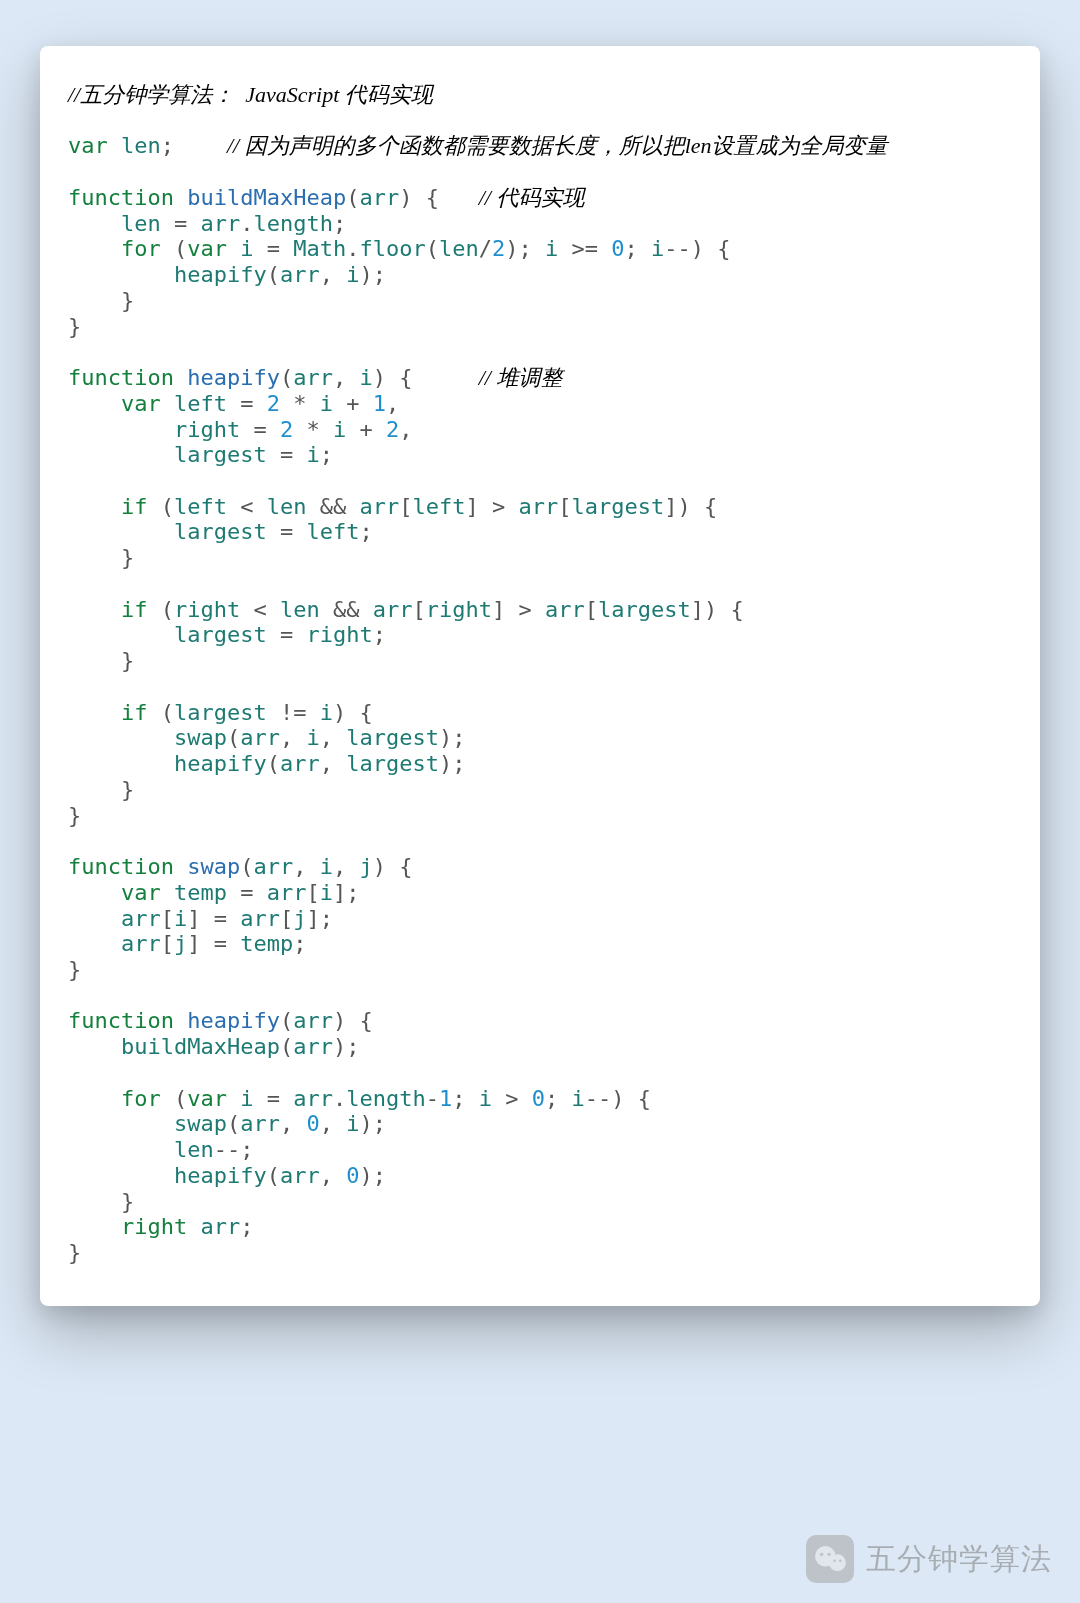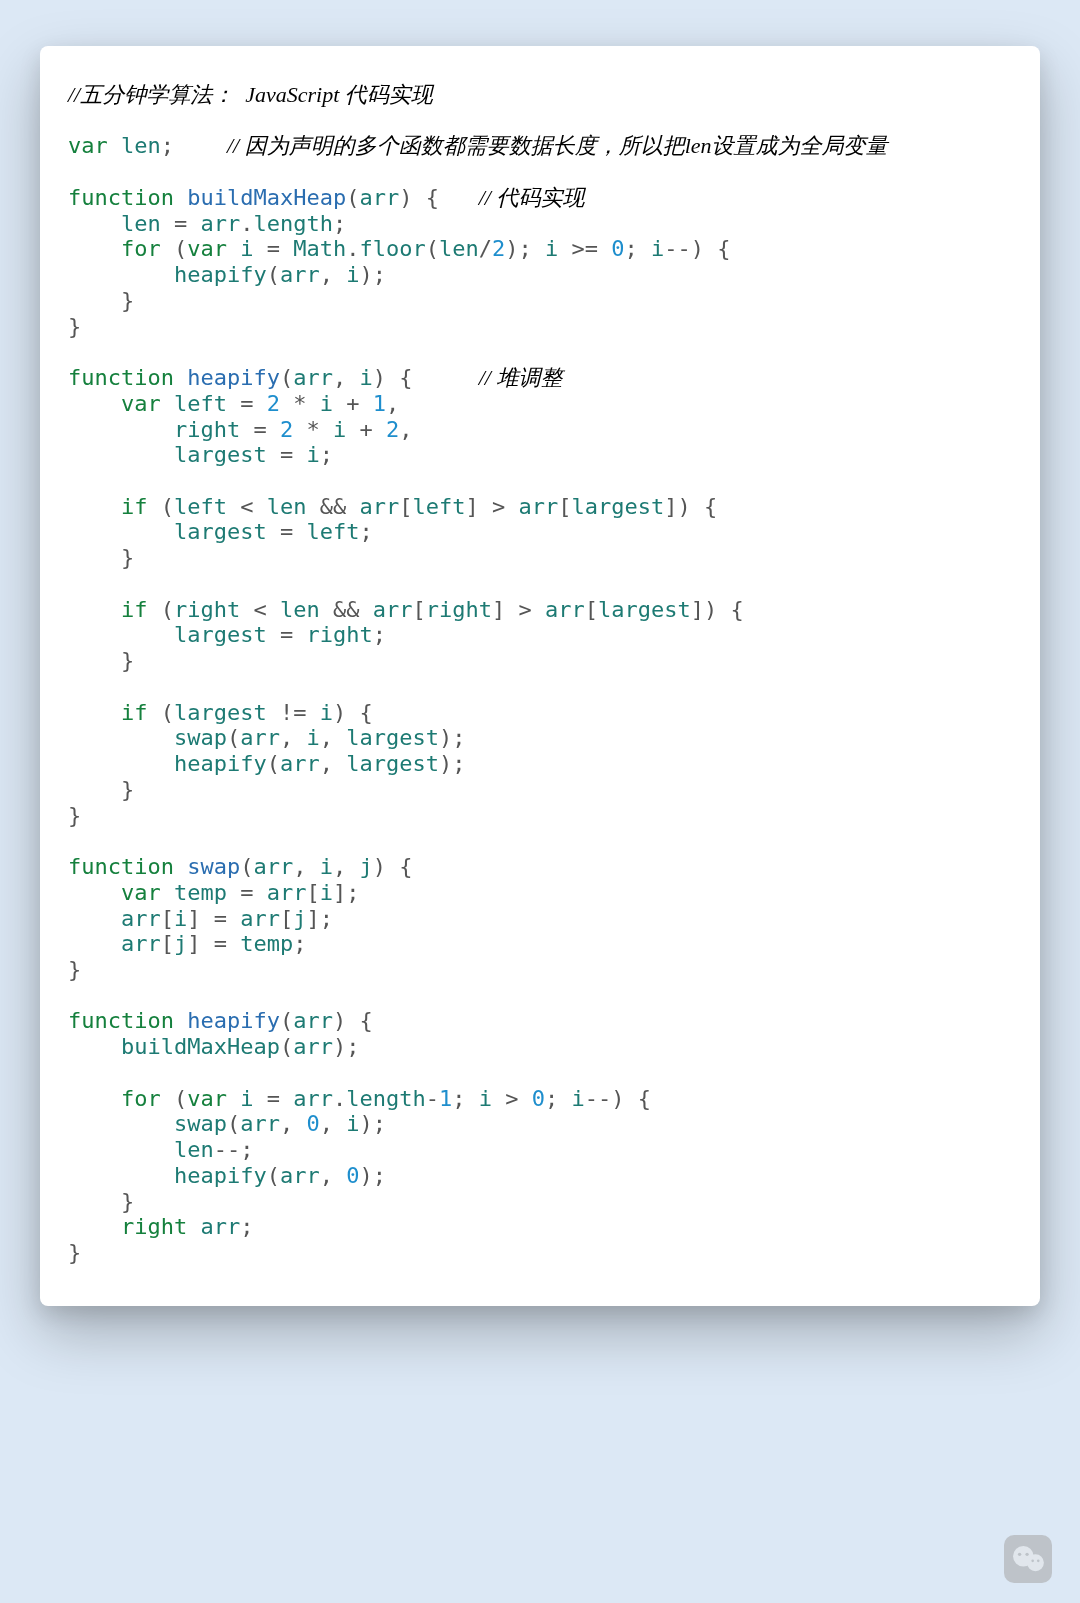--- a/index.html
+++ b/index.html
@@ -115,13 +115,14 @@
   <div class="wm-icon">
     <svg viewBox="0 0 36 30">
       <circle cx="13" cy="12" r="11"></circle>
       <circle cx="26" cy="19" r="9"></circle>
       <circle cx="9" cy="10" r="1.8" fill="#a6a6a6"></circle>
       <circle cx="17" cy="10" r="1.8" fill="#a6a6a6"></circle>
       <circle cx="23" cy="17" r="1.4" fill="#a6a6a6"></circle>
       <circle cx="29" cy="17" r="1.4" fill="#a6a6a6"></circle>
     </svg>
   </div>
+  <div class="wm-text">五分钟学算法</div>
 </div>
 
 </body></html>

